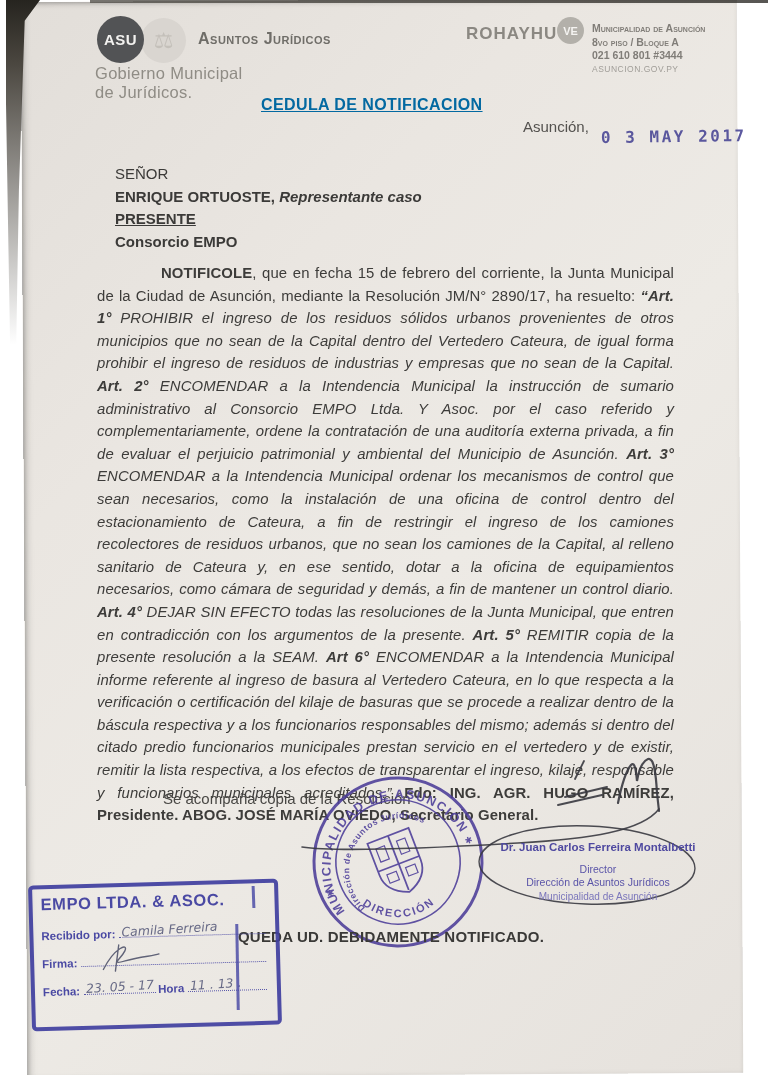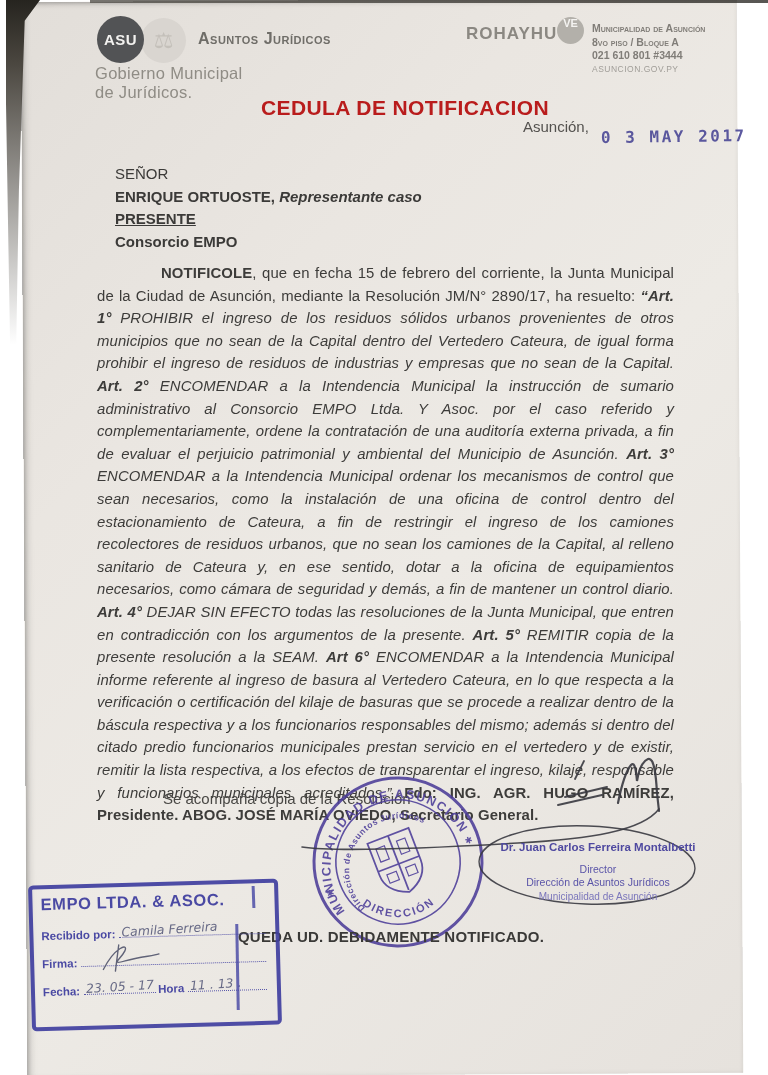--- a/index.html
+++ b/index.html
@@ -26,26 +26,26 @@
 
   
   .asu-circle{width:47px;height:47px;border-radius:50%;background:#525355;color:#f2f1ef;
     display:flex;align-items:center;justify-content:center;font-weight:bold;font-size:15px;letter-spacing:.5px;}
   .ghost-circle{width:45px;height:45px;border-radius:50%;background:#d9d5d0;color:#c4c0ba;
     display:flex;align-items:center;justify-content:center;font-size:22px;}
   .unit-label{font-variant:small-caps;font-weight:bold;color:#6f6d68;font-size:16px;letter-spacing:.5px;}
   .gov-name{color:#8f8c85;font-size:16.5px;line-height:19px;letter-spacing:.3px;}
   .brand{color:#8b8882;font-weight:bold;font-size:17px;letter-spacing:1px;}
   .ve-circle{width:27px;height:27px;border-radius:50%;background:#b3b0aa;color:#f4f3f1;
-    display:flex;justify-content:center;font-weight:bold;font-size:11px;}
+    display:flex;align-items:center;justify-content:center;font-weight:bold;font-size:11px;}
   .hq{font-variant:small-caps;color:#807d78;font-size:10.5px;line-height:13.5px;}
   .hq .b{font-weight:bold;}
   .hq .web{font-size:8.5px;color:#a19e99;letter-spacing:.5px;}
 
-  .doc-title{font-weight:bold;font-size:21px;color:#b91c1c;letter-spacing:.4px;}
+  .doc-title{font-weight:bold;font-size:16px;color:#0369a1;text-decoration:underline;letter-spacing:.4px;}
   .dateline{font-size:15px;color:#53514e;}
   .date-stamp{font-family:"DejaVu Sans Mono",monospace;font-weight:bold;font-size:16px;color:#4b4896;
     letter-spacing:2.5px;transform:rotate(-.8deg);opacity:.9;}
 
   .recipient{font-size:15px;line-height:22.5px;color:#3b3a38;}
   .recipient .bold{font-weight:bold;}
   .recipient .bi{font-weight:bold;font-style:italic;}
   .recipient .underline{text-decoration:underline;}
 
   .body-par{

